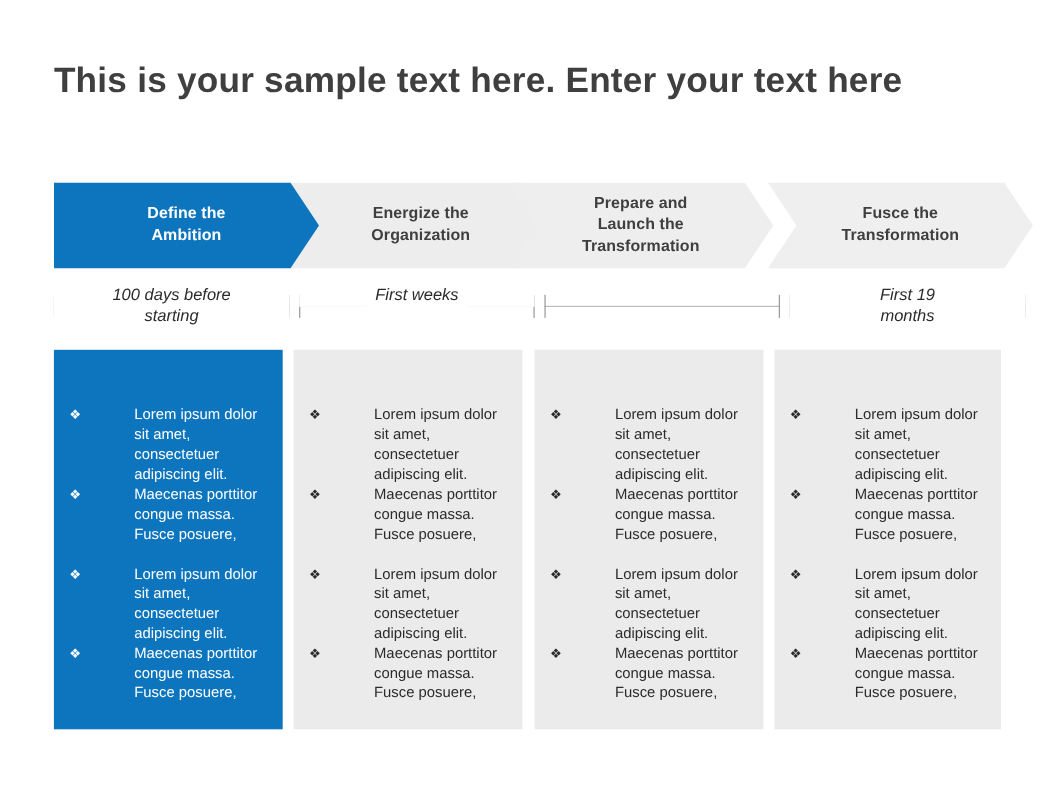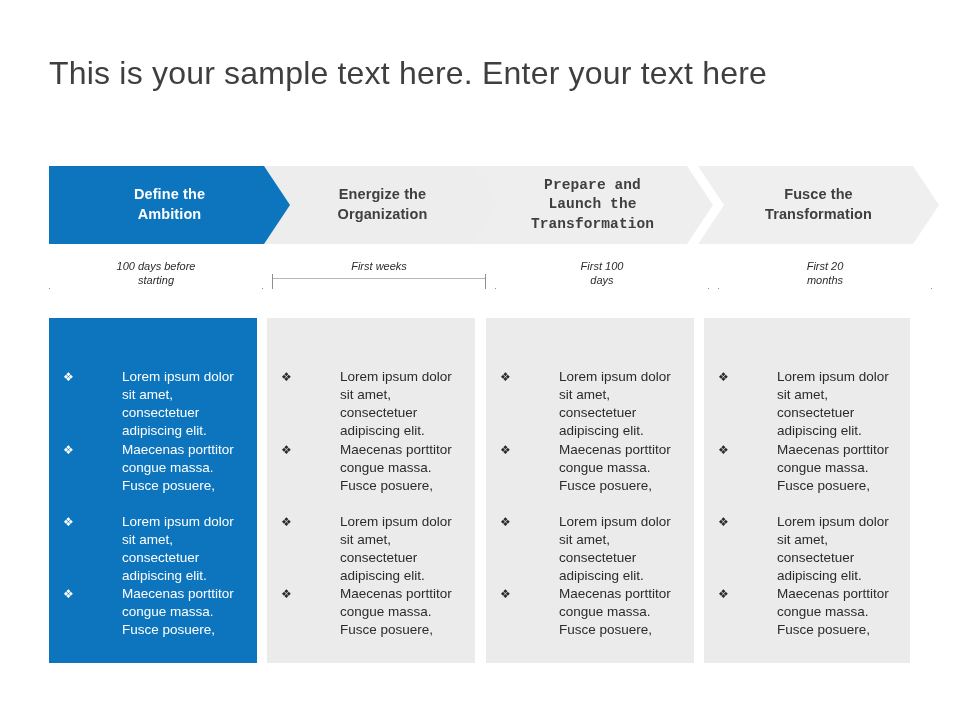--- a/index.html
+++ b/index.html
@@ -15,21 +15,21 @@
     position: relative;
   }
 
   
   #slide-title {
     position: absolute;
     left: 49px;
     top: 54px;
     width: 860px;
     font-size: 32px;
-    font-weight: 400;
+    font-weight: 700;
     color: #3f3f3f;
     letter-spacing: 0.2px;
     line-height: 1.2;
     white-space: nowrap;
   }
 
   
   #chevron-banner {
     position: absolute;
     left: 49px;
@@ -89,21 +89,21 @@
     background: #8f8f8f;
   }
   .tl-cap.left  { left: 0; }
   .tl-cap.right { right: 0; }
   .tl-text {
     position: absolute;
     top: 2px;
     left: 0;
     right: 0;
     text-align: center;
-    font-size: 11px;
+    font-size: 15px;
     font-style: italic;
     color: #2b2b2b;
     line-height: 1.25;
     white-space: pre-line;
     background: #ffffff;
     padding: 0 4px;
     box-sizing: border-box;
   }
   .tl-text span {
     background: #ffffff;
@@ -169,21 +169,21 @@
   </div>
 
   <div class="chevron step-active" style="left:0px; width:241px;">
     <svg width="290" height="78" viewBox="0 0 290 78">
       <path d="M0,0 L215,0 L241,39 L215,78 L0,78 Z" fill="#0d75be"></path>
     </svg>
     <div class="chevron-label">Define the
 Ambition</div>
   </div>
 
-  <div class="chevron step-idle" style="left:423px; width:241px;font-family:Liberation Mono, monospace;">
+  <div class="chevron step-idle" style="left:413px; width:241px;">
     <svg width="250" height="78" viewBox="0 0 250 78">
       <path d="M0,0 L215,0 L241,39 L215,78 L0,78 L26,39 Z" fill="#eeeeee"></path>
     </svg>
     <div class="chevron-label">Prepare and
 Launch the
 Transformation</div>
   </div>
 
   <div class="chevron step-idle" style="left:649px; width:241px;">
     <svg width="250" height="78" viewBox="0 0 250 78">
@@ -209,29 +209,27 @@
     <div class="tl-rule"></div>
     <div class="tl-cap left"></div>
     <div class="tl-cap right"></div>
     <div class="tl-text"><span>First weeks</span></div>
   </div>
 
   <div class="tl-seg" style="left:446px; width:214px;">
     <div class="tl-rule"></div>
     <div class="tl-cap left"></div>
     <div class="tl-cap right"></div>
-    <div class="tl-text"><span>First 100
-days</span></div>
   </div>
 
   <div class="tl-seg" style="left:669px; width:214px;">
     <div class="tl-rule"></div>
     <div class="tl-cap left"></div>
     <div class="tl-cap right"></div>
-    <div class="tl-text"><span>First 20
+    <div class="tl-text"><span>First 19
 months</span></div>
   </div>
 
 </div>
 
 <div id="cards">
 
   <div class="card card-active" style="left:49px; width:208px;">
     <div class="bullet-group">
       <div class="bullet-row">

